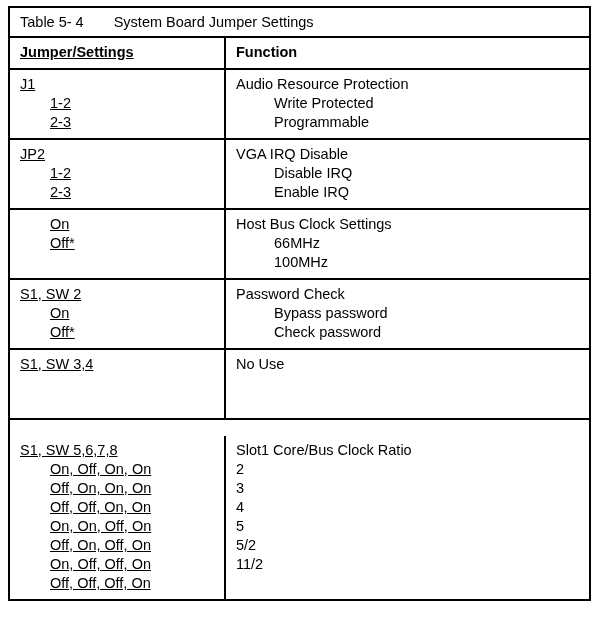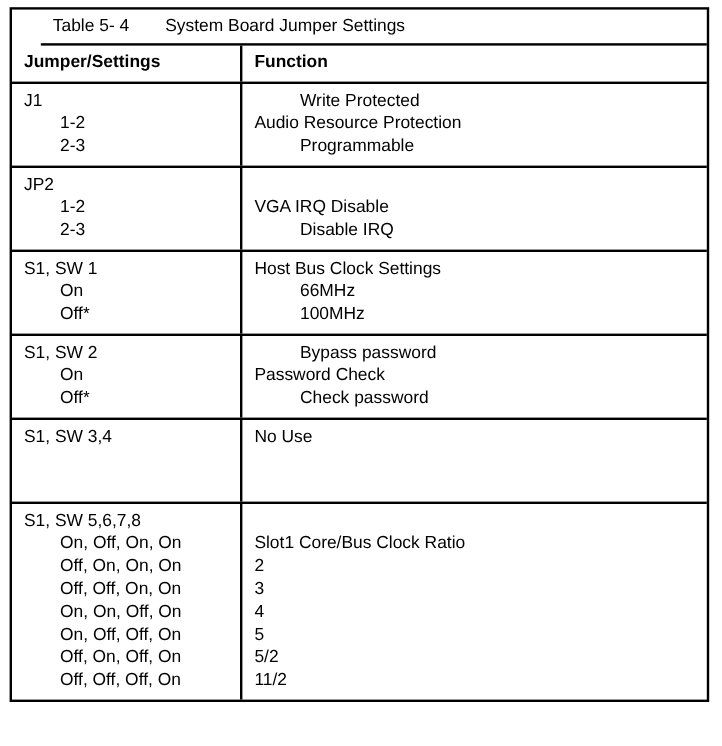--- a/index.html
+++ b/index.html
@@ -22,50 +22,50 @@
     box-sizing: border-box;
     border: 2px solid #000000;
   }
   .caption-row {
     display: flex;
     align-items: center;
     height: 28px;
     border-bottom: 2px solid #000000;
     padding-left: 10px;
     font-size: 14.5px;
-    margin-left: 24px;
   }
   .caption-label {
     white-space: pre;
   }
   .caption-title {
     margin-left: 30px;
     white-space: pre;
   }
   .header-row {
     display: flex;
     height: 30px;
     border-bottom: 2px solid #000000;
     font-weight: bold;
     font-size: 14.5px;
   }
   .row {
     display: flex;
     border-bottom: 2px solid #000000;
     font-size: 14.5px;
-    align-items: flex-end;
   }
   .row.last {
     border-bottom: none;
+    margin-top: 16px;
   }
   .cell-left {
-    width: 192px;
+    width: 216px;
     box-sizing: border-box;
     border-right: 2px solid #000000;
     padding: 5px 0 6px 10px;
+    text-decoration: underline;
   }
   .cell-right {
     flex: 1;
     box-sizing: border-box;
     padding: 5px 0 6px 10px;
   }
   .header-row .cell-left,
   .header-row .cell-right {
     padding-top: 5px;
     padding-bottom: 0;
@@ -103,60 +103,60 @@
     </div>
   </div>
 
   <div class="row">
     <div class="cell-left">
       <div class="line">J1</div>
       <div class="line indent1">1-2</div>
       <div class="line indent1">2-3</div>
     </div>
     <div class="cell-right">
+      <div class="line">Audio Resource Protection</div>
       <div class="line pad-right-indent">Write Protected</div>
-      <div class="line">Audio Resource Protection</div>
       <div class="line pad-right-indent">Programmable</div>
     </div>
   </div>
 
   <div class="row">
     <div class="cell-left">
       <div class="line">JP2</div>
       <div class="line indent1">1-2</div>
       <div class="line indent1">2-3</div>
     </div>
     <div class="cell-right">
       <div class="line">VGA IRQ Disable</div>
       <div class="line pad-right-indent">Disable IRQ</div>
+      <div class="line pad-right-indent">Enable IRQ</div>
     </div>
   </div>
 
   <div class="row">
     <div class="cell-left">
-      <div class="line">S1, SW 1</div>
       <div class="line indent1">On</div>
       <div class="line indent1">Off*</div>
     </div>
     <div class="cell-right">
       <div class="line">Host Bus Clock Settings</div>
       <div class="line pad-right-indent">66MHz</div>
       <div class="line pad-right-indent">100MHz</div>
     </div>
   </div>
 
   <div class="row">
     <div class="cell-left">
       <div class="line">S1, SW 2</div>
       <div class="line indent1">On</div>
       <div class="line indent1">Off*</div>
     </div>
     <div class="cell-right">
+      <div class="line">Password Check</div>
       <div class="line pad-right-indent">Bypass password</div>
-      <div class="line">Password Check</div>
       <div class="line pad-right-indent">Check password</div>
     </div>
   </div>
 
   <div class="row">
     <div class="cell-left">
       <div class="line">S1, SW 3,4</div>
       <div class="spacer"></div>
       <div class="spacer"></div>
     </div>
@@ -167,22 +167,22 @@
     </div>
   </div>
 
   <div class="row last">
     <div class="cell-left">
       <div class="line">S1, SW 5,6,7,8</div>
       <div class="line indent1">On, Off, On, On</div>
       <div class="line indent1">Off, On, On, On</div>
       <div class="line indent1">Off, Off, On, On</div>
       <div class="line indent1">On, On, Off, On</div>
+      <div class="line indent1">Off, On, Off, On</div>
       <div class="line indent1">On, Off, Off, On</div>
-      <div class="line indent1">Off, On, Off, On</div>
       <div class="line indent1">Off, Off, Off, On</div>
     </div>
     <div class="cell-right">
       <div class="line">Slot1 Core/Bus Clock Ratio</div>
       <div class="line">2</div>
       <div class="line">3</div>
       <div class="line">4</div>
       <div class="line">5</div>
       <div class="line">5/2</div>
       <div class="line">11/2</div>

